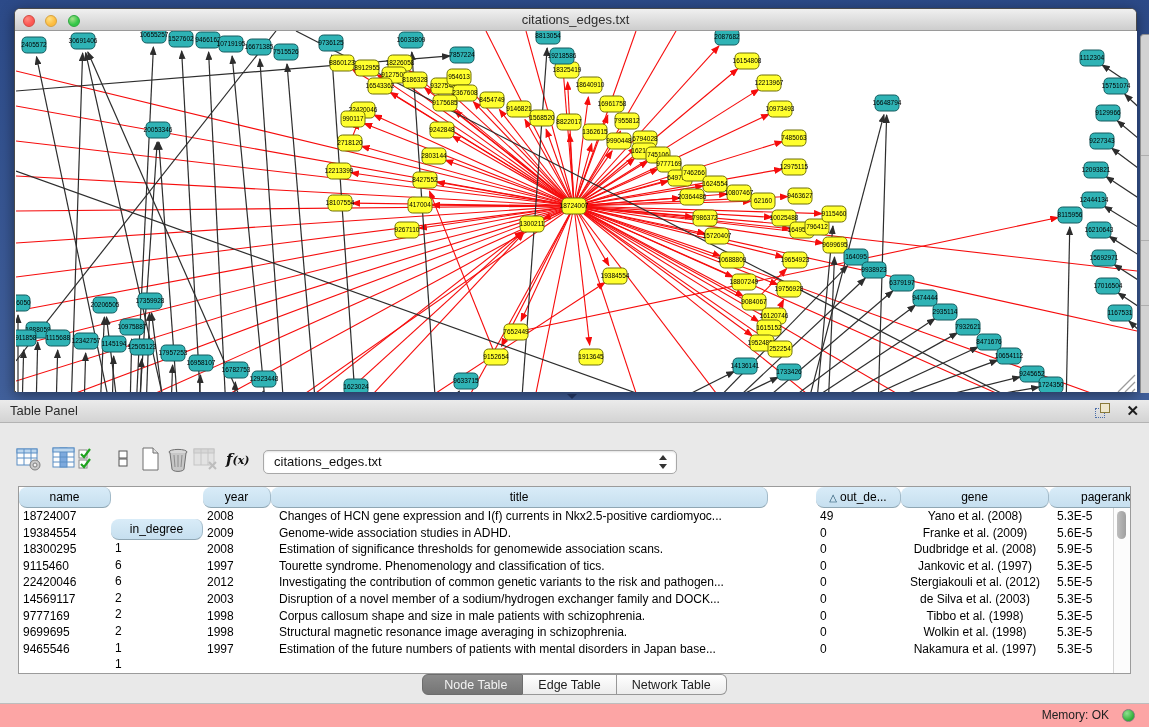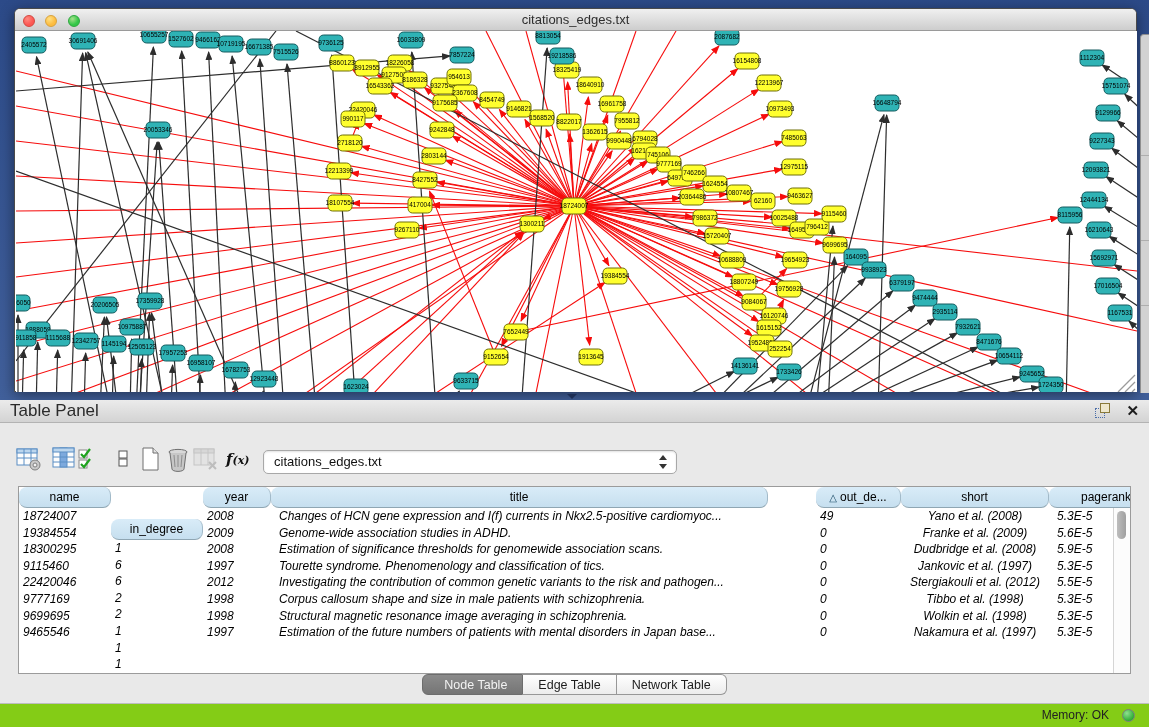--- a/index.html
+++ b/index.html
@@ -22,21 +22,21 @@
   .sliver{position:absolute;left:1140px;top:34px;width:9px;height:358px;background:#d2d2d2;
           border-left:1px solid #8f8f8f;border-top:1px solid #8f8f8f;border-radius:4px 0 0 0;}
   .sliver .sep{position:absolute;left:0;right:0;height:1px;background:#aeaeae;}
   
   .split-handle{position:absolute;left:567px;top:394px;width:0;height:0;border-left:5px solid transparent;
                 border-right:5px solid transparent;border-top:5px solid #1d2e55;}
   
   .table-panel{position:absolute;left:0;top:400px;width:1149px;height:303px;background:#e9e9e9;}
   .panel-header{position:absolute;left:0;top:0;right:0;height:22px;
                 background:linear-gradient(180deg,#ebebeb,#d3d3d3);border-bottom:1px solid #b3b3b3;}
-  .panel-title{position:absolute;left:10px;top:0;line-height:22px;font-size:17px;color:#2b2b2b;}
+  .panel-title{position:absolute;left:10px;top:0;line-height:22px;font-size:13px;color:#2b2b2b;}
   .panel-header .hicons{position:absolute;right:10px;top:3px;height:16px;}
   .float-ico{display:inline-block;position:relative;width:15px;height:15px;vertical-align:top;margin-right:12px;}
   .float-ico .sq-back{position:absolute;left:0;bottom:0;width:8px;height:8px;border:1px dotted #4a6da8;}
   .float-ico .sq-front{position:absolute;right:0;top:0;width:8px;height:8px;border:1px solid #8a7a3a;background:#efe8cd;}
   .close-x{display:inline-block;font-size:15px;font-weight:bold;color:#1d1d1d;line-height:15px;vertical-align:top;}
   
   .ptoolbar{position:absolute;left:0;top:22px;right:0;height:58px;}
   .tb-ico{position:absolute;top:24px;width:26px;height:26px;}
   .combo{position:absolute;left:263px;top:28px;width:414px;height:24px;background:#fff;border:1px solid #a8a8a8;
          border-radius:5px;box-shadow:inset 0 1px 2px rgba(0,0,0,.12);box-sizing:border-box;}
@@ -47,39 +47,39 @@
   .combo .dn{position:absolute;left:1px;bottom:0;width:0;height:0;border-left:4px solid transparent;
              border-right:4px solid transparent;border-top:5px solid #333;}
   
   .dtable{position:absolute;left:18px;top:86px;width:1113px;height:188px;background:#fff;border:1px solid #9b9b9b;
           box-sizing:border-box;overflow:hidden;}
   .thead{height:21px;white-space:nowrap;}
   .hcell{display:inline-block;height:21px;line-height:21px;text-align:center;font-size:12px;color:#000;
          background:linear-gradient(180deg,#d9ecf8,#c6dfef);border-right:1px solid #a2bac9;border-bottom:1px solid #8fa6b3;
          box-sizing:border-box;overflow:hidden;vertical-align:top;border-radius:8px;}
   .sort-tri{color:#1a4a66;font-size:10px;margin-right:3px;}
-  .trow{height:16.6px;white-space:nowrap;font-style:italic;}
+  .trow{height:16.6px;white-space:nowrap;}
   .cell{display:inline-block;height:16.6px;line-height:16.5px;font-size:12px;color:#000;padding:0 4px;
         box-sizing:border-box;overflow:hidden;vertical-align:top;white-space:nowrap;}
   .w0{width:92px;} .w1{width:92px;margin-top:32px;} .w2{width:68px;} .w3{width:497px;} .w4{width:85px;margin-left:48px;} .w5{width:148px;} .w6{width:115px;}
   .c-center{text-align:center;}
   .cell.w3, .cell.w6{padding:0 8px;}
   .vscroll{position:absolute;right:0;top:21px;bottom:0;width:16px;background:#fcfcfc;border-left:1px solid #d5d5d5;}
   .vthumb{position:absolute;left:3px;top:3px;width:9px;height:28px;border-radius:5px;
           background:linear-gradient(90deg,#bdbdbd,#9f9f9f);}
   
   .tabbar{position:absolute;left:0;right:0;top:274px;height:22px;text-align:center;}
   .seg{display:inline-block;height:21px;line-height:21px;padding:0 15px;font-size:12.5px;color:#1c1c1c;
        background:linear-gradient(180deg,#ffffff,#ececec);border:1px solid #979797;border-left:none;
        vertical-align:top;box-sizing:border-box;}
   .seg:first-child{border-left:1px solid #979797;border-radius:6px 0 0 6px;}
   .seg:last-child{border-radius:0 6px 6px 0;}
   .seg.active{background:linear-gradient(180deg,#8b8b8b,#757575);color:#f2f2f2;border-color:#6d6d6d;padding-left:21px;}
   
-  .status-bar{position:absolute;left:0;top:703px;width:1149px;height:24px;background:#84cc16;border-top:1px solid #bdbdbd;}
+  .status-bar{position:absolute;left:0;top:703px;width:1149px;height:24px;background:#fca5a5;border-top:1px solid #bdbdbd;}
   .mem-label{position:absolute;right:40px;top:0;line-height:23px;font-size:12px;color:#222;}
   .mem-dot{position:absolute;right:14px;top:5px;width:13px;height:13px;border-radius:50%;
            background:radial-gradient(circle at 35% 30%,#8fe08f,#2fae35 70%);border:1px solid #7d7d7d;box-sizing:border-box;}
   
   .fx{font-family:"DejaVu Serif","Liberation Serif",serif;font-style:italic;font-weight:bold;font-size:15px;color:#111;}
 </style>
 </head>
 <body>
 
 <div class="net-window">
@@ -862,27 +862,28 @@
     <div class="combo">
       <span class="val">citations_edges.txt</span>
       <span class="stepper">
           <span class="up"></span>
           <span class="dn"></span>
         </span>
     </div>
   </div>
 
   <div class="dtable">
-    <div class="thead" id="thead-row"><div class="hcell w0">name</div><div class="hcell w1">in_degree</div><div class="hcell w2">year</div><div class="hcell w3">title</div><div class="hcell w4"><span class="sort-tri">△</span>out_de...</div><div class="hcell w5">short</div><div class="hcell w6">pagerank</div></div>
+    <div class="thead" id="thead-row"><div class="hcell w0">name</div><div class="hcell w1">in_degree</div><div class="hcell w2">year</div><div class="hcell w3">title</div><div class="hcell w4"><span class="sort-tri">△</span>out_de...</div><div class="hcell w5">gene</div><div class="hcell w6">pagerank</div></div>
     <div id="tbody">
         <div class="trow"><div class="cell w0">18724007</div><div class="cell w1">1</div><div class="cell w2">2008</div><div class="cell w3">Changes of HCN gene expression and I(f) currents in Nkx2.5-positive cardiomyoc...</div><div class="cell w4">49</div><div class="cell w5 c-center">Yano et al. (2008)</div><div class="cell w6">5.3E-5</div></div>
         <div class="trow"><div class="cell w0">19384554</div><div class="cell w1">6</div><div class="cell w2">2009</div><div class="cell w3">Genome-wide association studies in ADHD.</div><div class="cell w4">0</div><div class="cell w5 c-center">Franke et al. (2009)</div><div class="cell w6">5.6E-5</div></div>
         <div class="trow"><div class="cell w0">18300295</div><div class="cell w1">6</div><div class="cell w2">2008</div><div class="cell w3">Estimation of significance thresholds for genomewide association scans.</div><div class="cell w4">0</div><div class="cell w5 c-center">Dudbridge et al. (2008)</div><div class="cell w6">5.9E-5</div></div>
         <div class="trow"><div class="cell w0">9115460</div><div class="cell w1">2</div><div class="cell w2">1997</div><div class="cell w3">Tourette syndrome. Phenomenology and classification of tics.</div><div class="cell w4">0</div><div class="cell w5 c-center">Jankovic et al. (1997)</div><div class="cell w6">5.3E-5</div></div>
         <div class="trow"><div class="cell w0">22420046</div><div class="cell w1">2</div><div class="cell w2">2012</div><div class="cell w3">Investigating the contribution of common genetic variants to the risk and pathogen...</div><div class="cell w4">0</div><div class="cell w5 c-center">Stergiakouli et al. (2012)</div><div class="cell w6">5.5E-5</div></div>
+        <div class="trow"><div class="cell w0">14569117</div><div class="cell w1">2</div><div class="cell w2">2003</div><div class="cell w3">Disruption of a novel member of a sodium/hydrogen exchanger family and DOCK...</div><div class="cell w4">0</div><div class="cell w5 c-center">de Silva et al. (2003)</div><div class="cell w6">5.3E-5</div></div>
         <div class="trow"><div class="cell w0">9777169</div><div class="cell w1">1</div><div class="cell w2">1998</div><div class="cell w3">Corpus callosum shape and size in male patients with schizophrenia.</div><div class="cell w4">0</div><div class="cell w5 c-center">Tibbo et al. (1998)</div><div class="cell w6">5.3E-5</div></div>
         <div class="trow"><div class="cell w0">9699695</div><div class="cell w1">1</div><div class="cell w2">1998</div><div class="cell w3">Structural magnetic resonance image averaging in schizophrenia.</div><div class="cell w4">0</div><div class="cell w5 c-center">Wolkin et al. (1998)</div><div class="cell w6">5.3E-5</div></div>
         <div class="trow"><div class="cell w0">9465546</div><div class="cell w1">1</div><div class="cell w2">1997</div><div class="cell w3">Estimation of the future numbers of patients with mental disorders in Japan base...</div><div class="cell w4">0</div><div class="cell w5 c-center">Nakamura et al. (1997)</div><div class="cell w6">5.3E-5</div></div>
       </div>
     <div class="vscroll">
       <div class="vthumb"></div>
     </div>
   </div>
 
   <div class="tabbar" id="tabbar"><span class="seg active">Node Table</span><span class="seg">Edge Table</span><span class="seg">Network Table</span></div>

